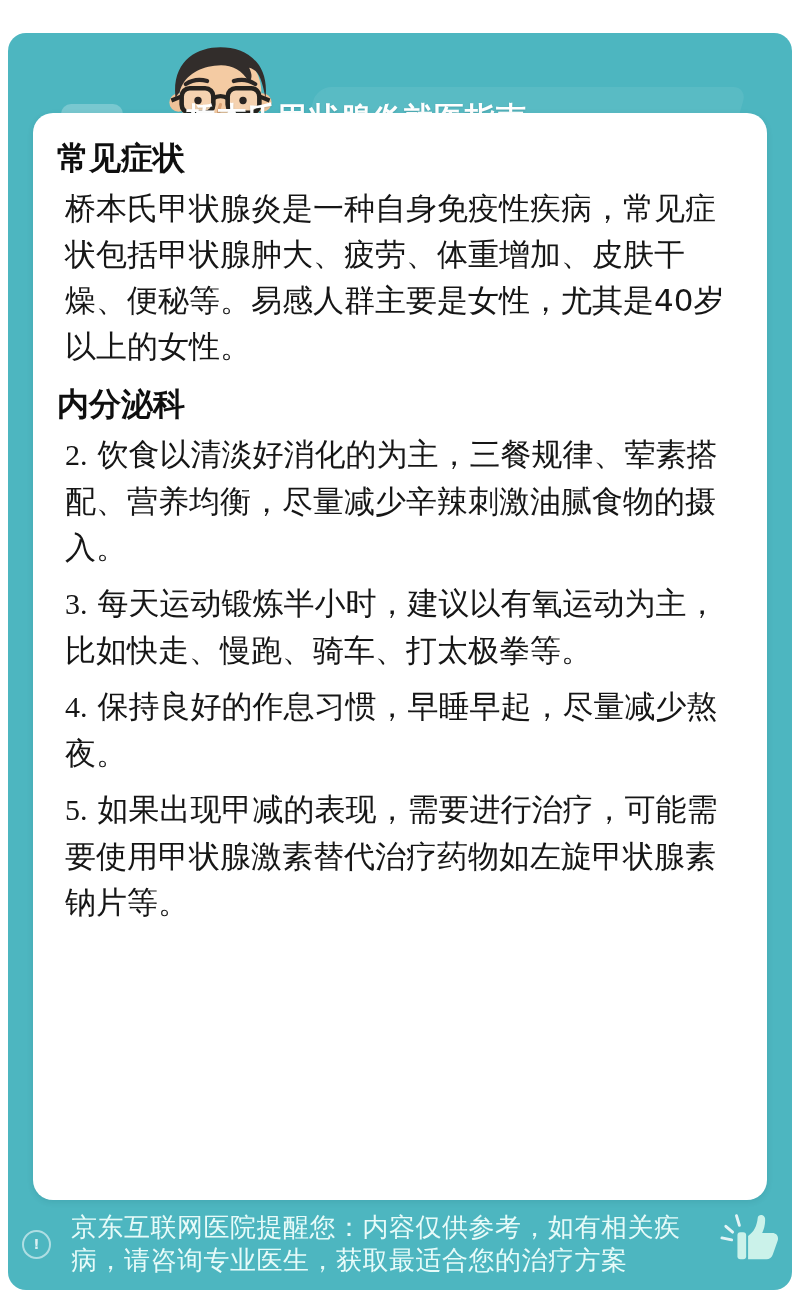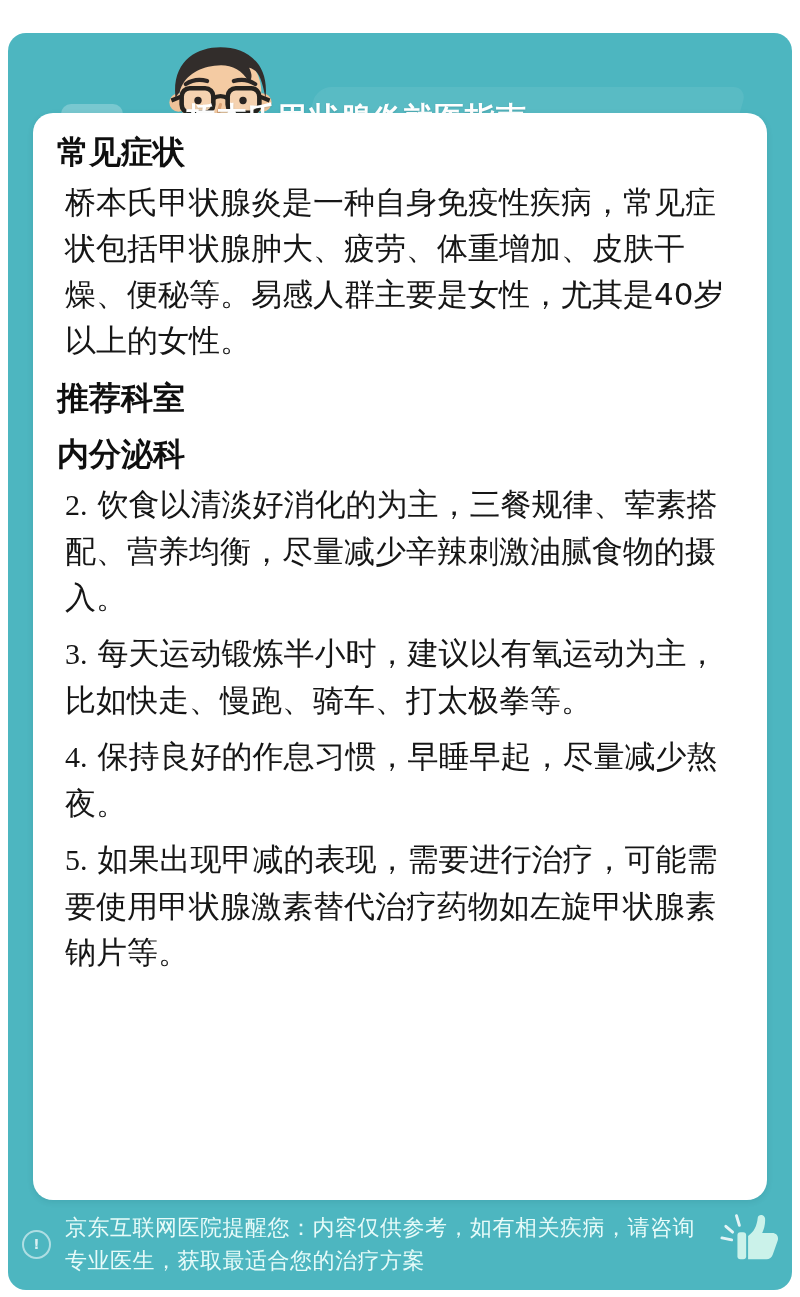--- a/index.html
+++ b/index.html
@@ -13,30 +13,30 @@
   .photo-badge{position:absolute;left:52px;top:26px;opacity:.95;}
   .avatar{position:absolute;left:100px;top:-30px;width:225px;height:154px;}
   .title{position:absolute;left:178px;top:0;height:82px;display:flex;align-items:center;
     margin:0;font-size:30px;font-weight:700;color:#ffffff;letter-spacing:1px;
     text-shadow:0 1px 2px rgba(0,60,66,0.18);}
   
   .card{position:absolute;left:25px;right:25px;top:80px;bottom:90px;background:#ffffff;
     border-radius:20px;padding:16px 24px 20px 24px;z-index:2;overflow:hidden;
     box-shadow:0 2px 6px rgba(0,50,55,0.10);}
   .card h2{font-size:32px;line-height:42px;font-weight:700;color:#0f0f0f;margin:14px 0 6px;}
-  .card h2:first-child{margin-top:2px;}
+  .card h2:first-child{margin-top:8px;}
   .card p{font-size:31px;line-height:46px;color:#161616;margin:0 8px 10px;}
   .num{font-family:"Liberation Serif","DejaVu Serif",serif;font-size:30px;margin-right:10px;}
   
   .footer{position:absolute;left:14px;right:10px;bottom:8px;height:76px;z-index:1;
     display:flex;align-items:center;gap:8px;}
   .info-icon{flex:0 0 auto;width:25px;height:25px;border:2px solid rgba(255,255,255,0.55);
     border-radius:50%;color:rgba(255,255,255,0.8);font-size:14px;font-weight:700;
     display:flex;align-items:center;justify-content:center;}
-  .disclaimer{flex:1 1 auto;margin:6px;font-size:22px;line-height:33px;color:#e7fbf9;letter-spacing:.5px;}
+  .disclaimer{flex:1 1 auto;margin:12px;font-size:26px;line-height:33px;color:#e7fbf9;letter-spacing:.5px;}
   .thumb{flex:0 0 auto;width:62px;height:56px;align-self:flex-start;margin-top:2px;cursor:pointer;}
 </style>
 </head>
 <body>
 
 <div class="page">
   <div class="panel">
 
     <div class="header">
       <div class="header-glow"></div>
@@ -75,21 +75,20 @@
         </svg>
       </div>
 
       <h1 class="title">桥本氏甲状腺炎就医指南</h1>
     </div>
 
     <div class="card">
       <h2>常见症状</h2>
       <p>桥本氏甲状腺炎是一种自身免疫性疾病，常见症状包括甲状腺肿大、疲劳、体重增加、皮肤干燥、便秘等。易感人群主要是女性，尤其是40岁以上的女性。</p>
 
-      <h2>推荐科室</h2>
 
       <h2>内分泌科</h2>
 
       <p><span class="num">2.</span><span>饮食以清淡好消化的为主，三餐规律、荤素搭配、营养均衡，尽量减少辛辣刺激油腻食物的摄入。</span></p>
       <p><span class="num">3.</span><span>每天运动锻炼半小时，建议以有氧运动为主，比如快走、慢跑、骑车、打太极拳等。</span></p>
       <p><span class="num">4.</span><span>保持良好的作息习惯，早睡早起，尽量减少熬夜。</span></p>
       <p><span class="num">5.</span><span>如果出现甲减的表现，需要进行治疗，可能需要使用甲状腺激素替代治疗药物如左旋甲状腺素钠片等。</span></p>
     </div>
 
     <div class="footer">

